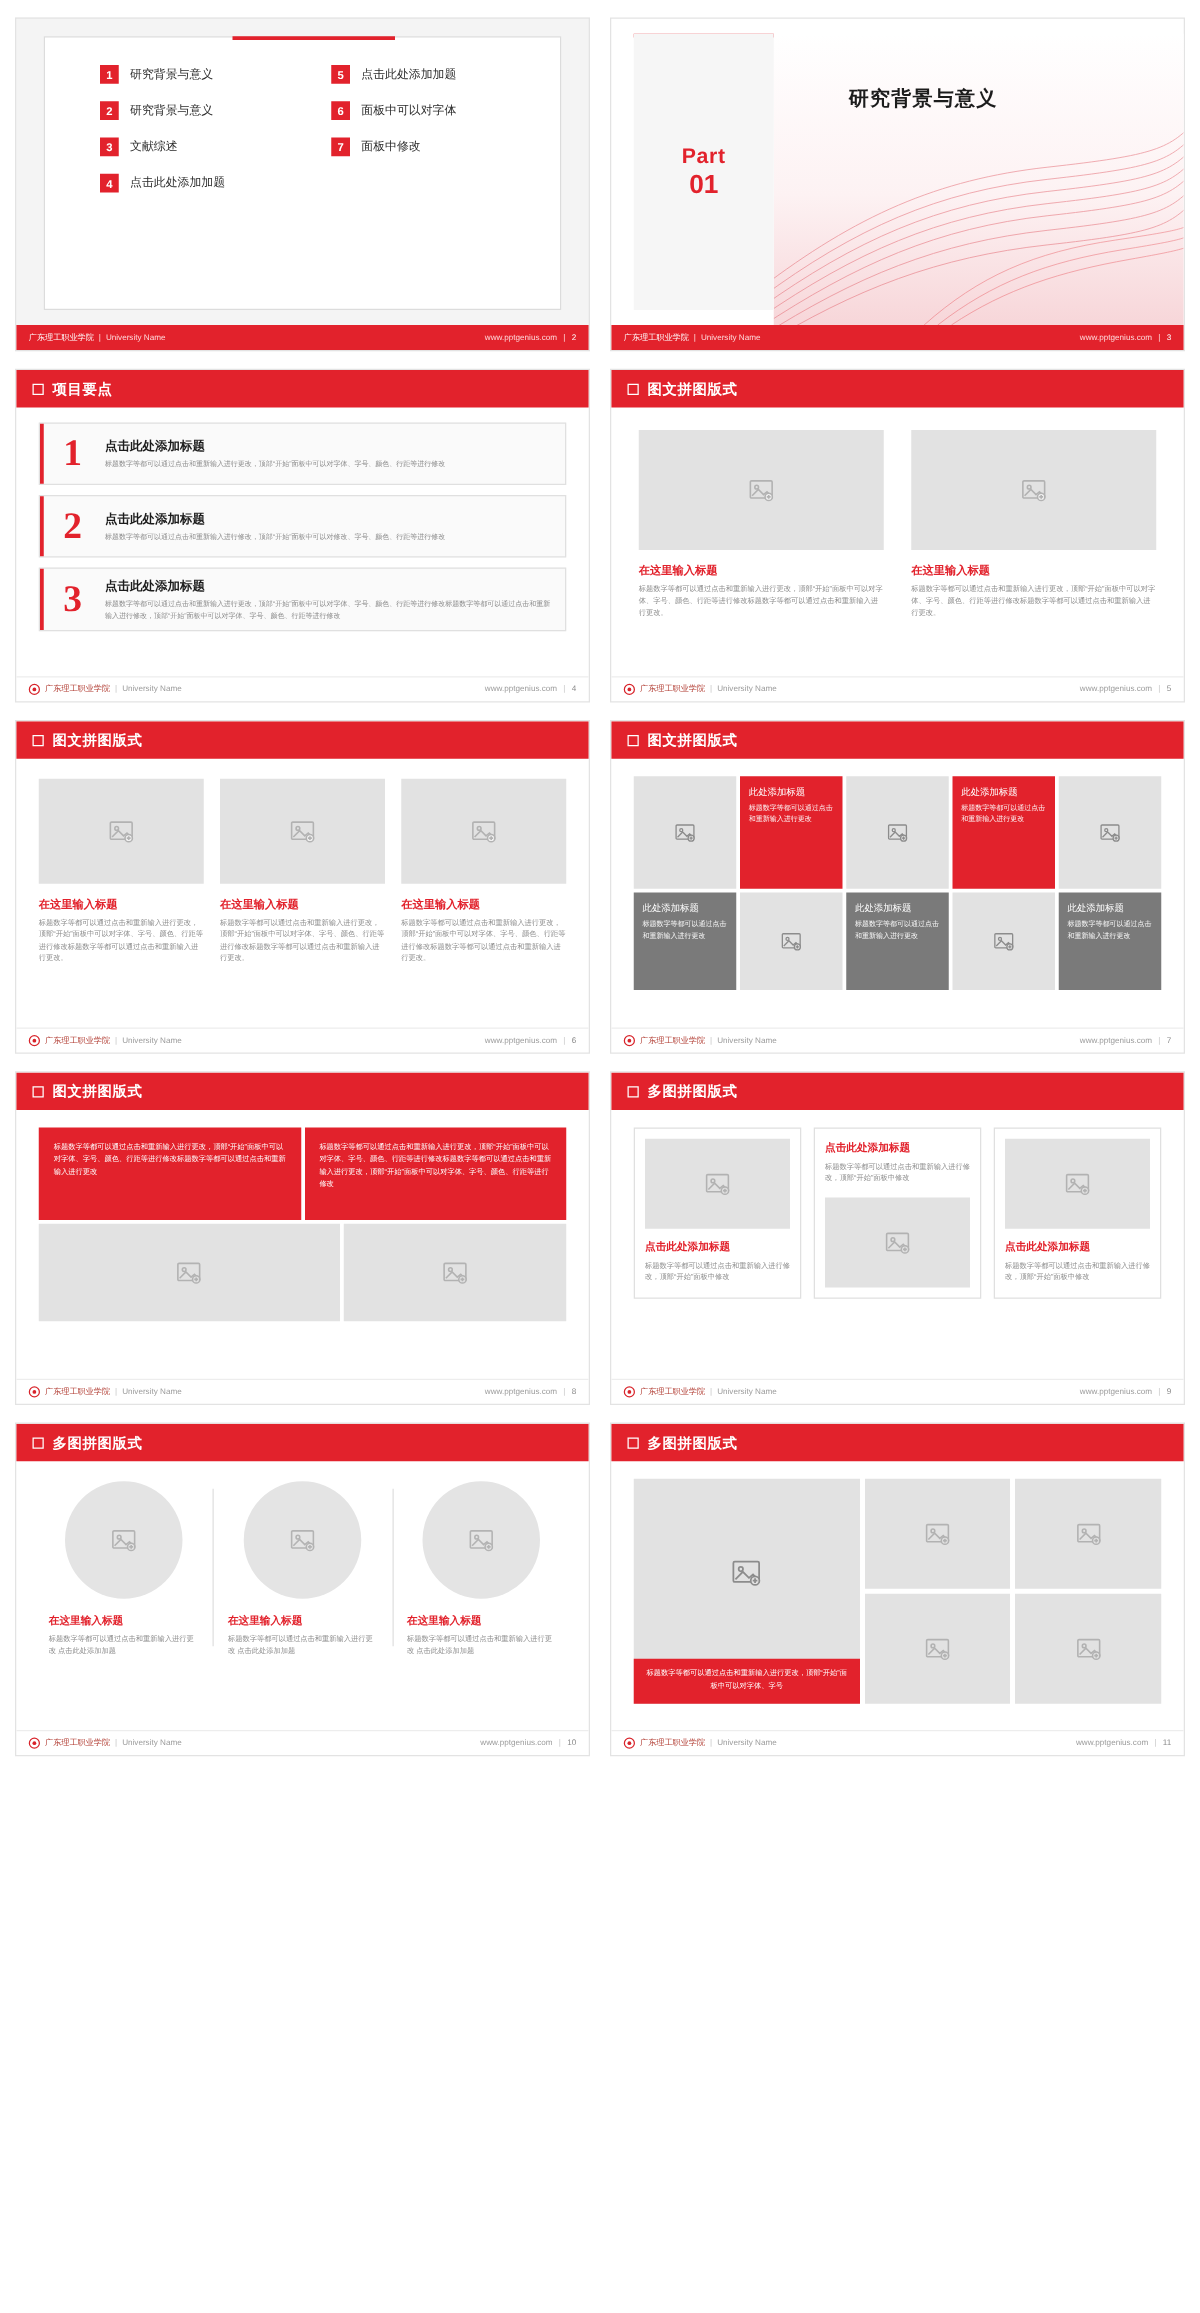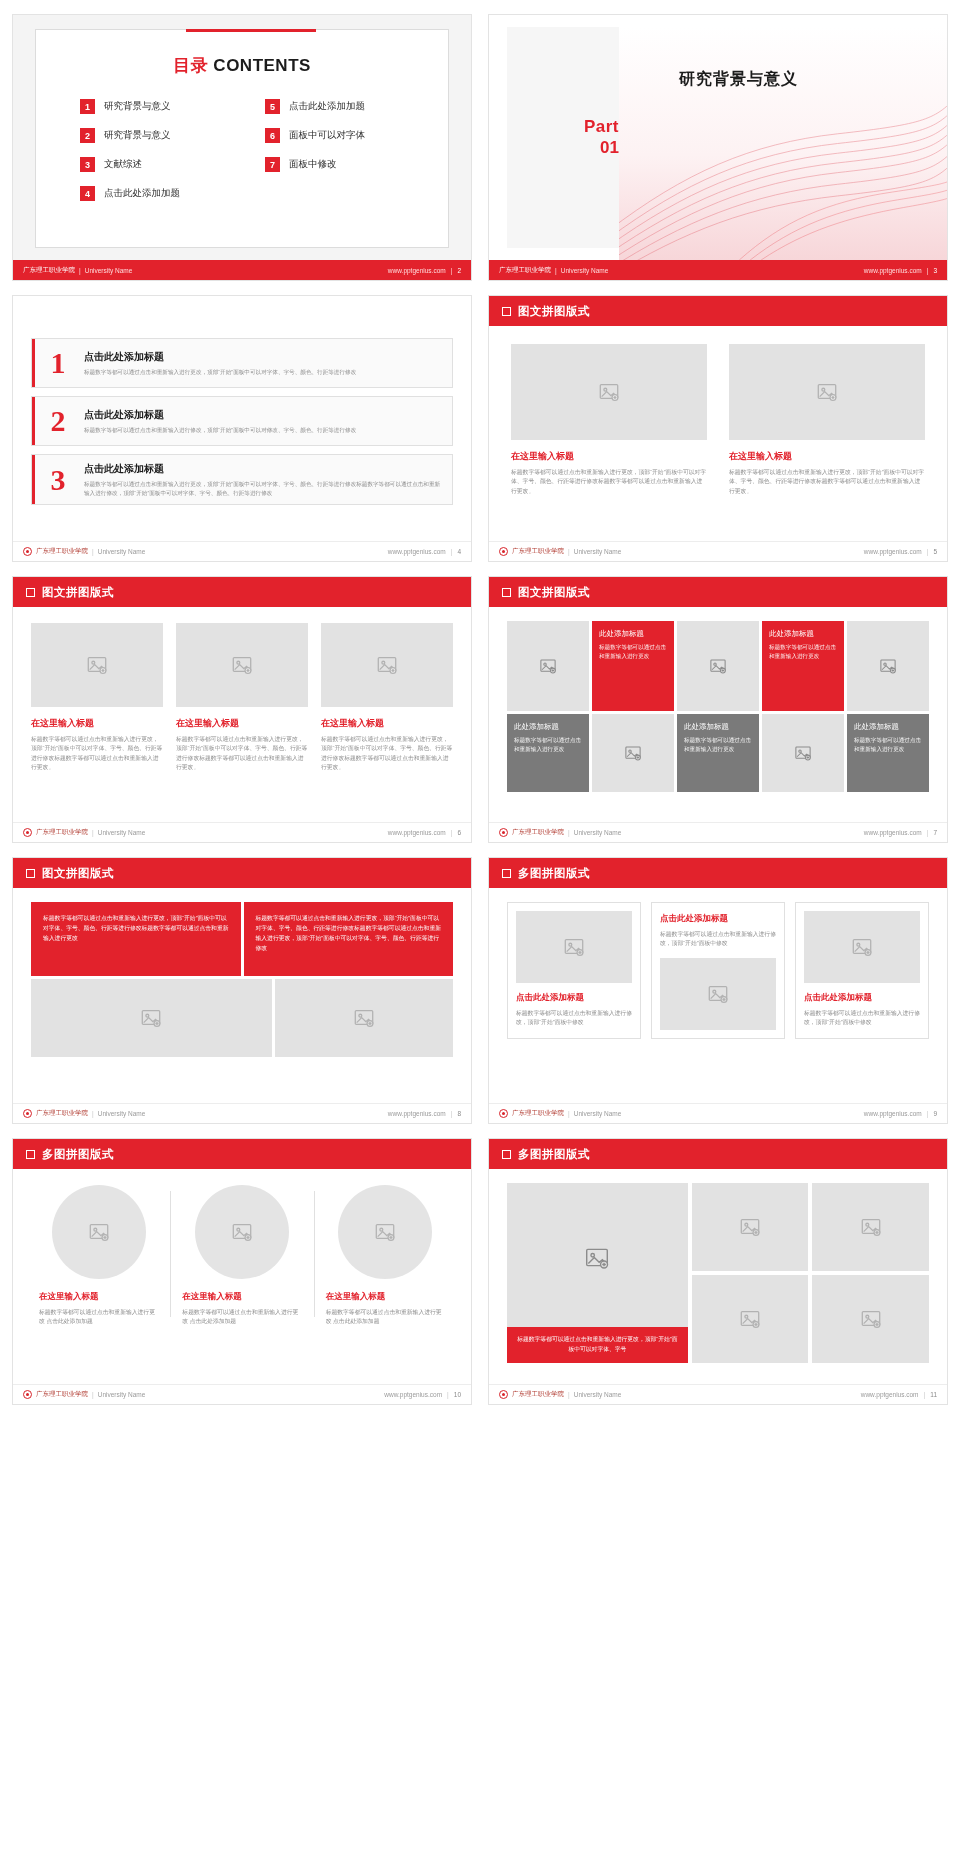--- a/index.html
+++ b/index.html
@@ -87,24 +87,24 @@
     flex: none; font-weight: bold;
   }
   .toc-text { font-size: 9.5px; color: #2b2b2b; }
 
   
   .s3 { background: #fff; }
   .s3-topbar { position: absolute; left: 18px; top: 12px; width: 112px; height: 3px; background: #e2222c; }
   .s3-left {
     position: absolute; left: 18px; top: 12px; width: 112px; bottom: 32px;
     background: #f6f6f6;
-    display: flex; flex-direction: column; align-items: flex-end; justify-content: center;
+    display: flex; flex-direction: column; align-items: center; justify-content: center;
   }
   .s3-part { font-size: 17px; font-weight: bold; color: #e2222c; letter-spacing: .5px; }
-  .s3-no { font-size: 17px; font-weight: bold; color: #e2222c; margin-top: 1px; }
+  .s3-no { font-size: 21px; font-weight: bold; color: #e2222c; margin-top: 1px; }
   .s3-right {
     position: absolute; left: 130px; right: 0; top: 12px; bottom: 20px;
     background: linear-gradient(180deg,#ffffff 0%,#fdf2f3 55%,#f7d6d9 100%);
     overflow: hidden;
   }
   .s3-heading {
     position: absolute; left: 60px; top: 42px;
     font-size: 16px; font-weight: bold; color: #1c1c1c; letter-spacing: 1px;
   }
 
@@ -212,24 +212,20 @@
   .s11-col .ph { height: 88px; }
 </style>
 </head>
 <body>
 
 <div class="deck">
 
   <div class="slide s2">
     <div class="s2-card">
       <div class="s2-bar"></div>
-      <div class="s2-title">
-        <span class="cn">目录</span>
-        <span class="en">CONTENTS</span>
-      </div>
       <div class="s2-grid">
         <div class="toc-item">
           <span class="toc-num">1</span>
           <span class="toc-text">研究背景与意义</span>
         </div>
         <div class="toc-item">
           <span class="toc-num">5</span>
           <span class="toc-text">点击此处添加加题</span>
         </div>
         <div class="toc-item">
@@ -301,20 +297,24 @@
       </div>
       <div class="right">
         <span>www.pptgenius.com</span>
         <span>|</span>
         <span class="white">3</span>
       </div>
     </div>
   </div>
 
   <div class="slide">
+    <div class="hdr">
+      <span class="sq"></span>
+      <span class="txt">项目要点</span>
+    </div>
     <div class="body" style="padding-top:12px">
       <div class="row4">
         <div class="bignum">1</div>
         <div class="rtxt">
           <div class="rtitle">点击此处添加标题</div>
           <div class="rdesc">标题数字等都可以通过点击和重新输入进行更改，顶部“开始”面板中可以对字体、字号、颜色、行距等进行修改</div>
         </div>
       </div>
       <div class="row4">
         <div class="bignum">2</div>

